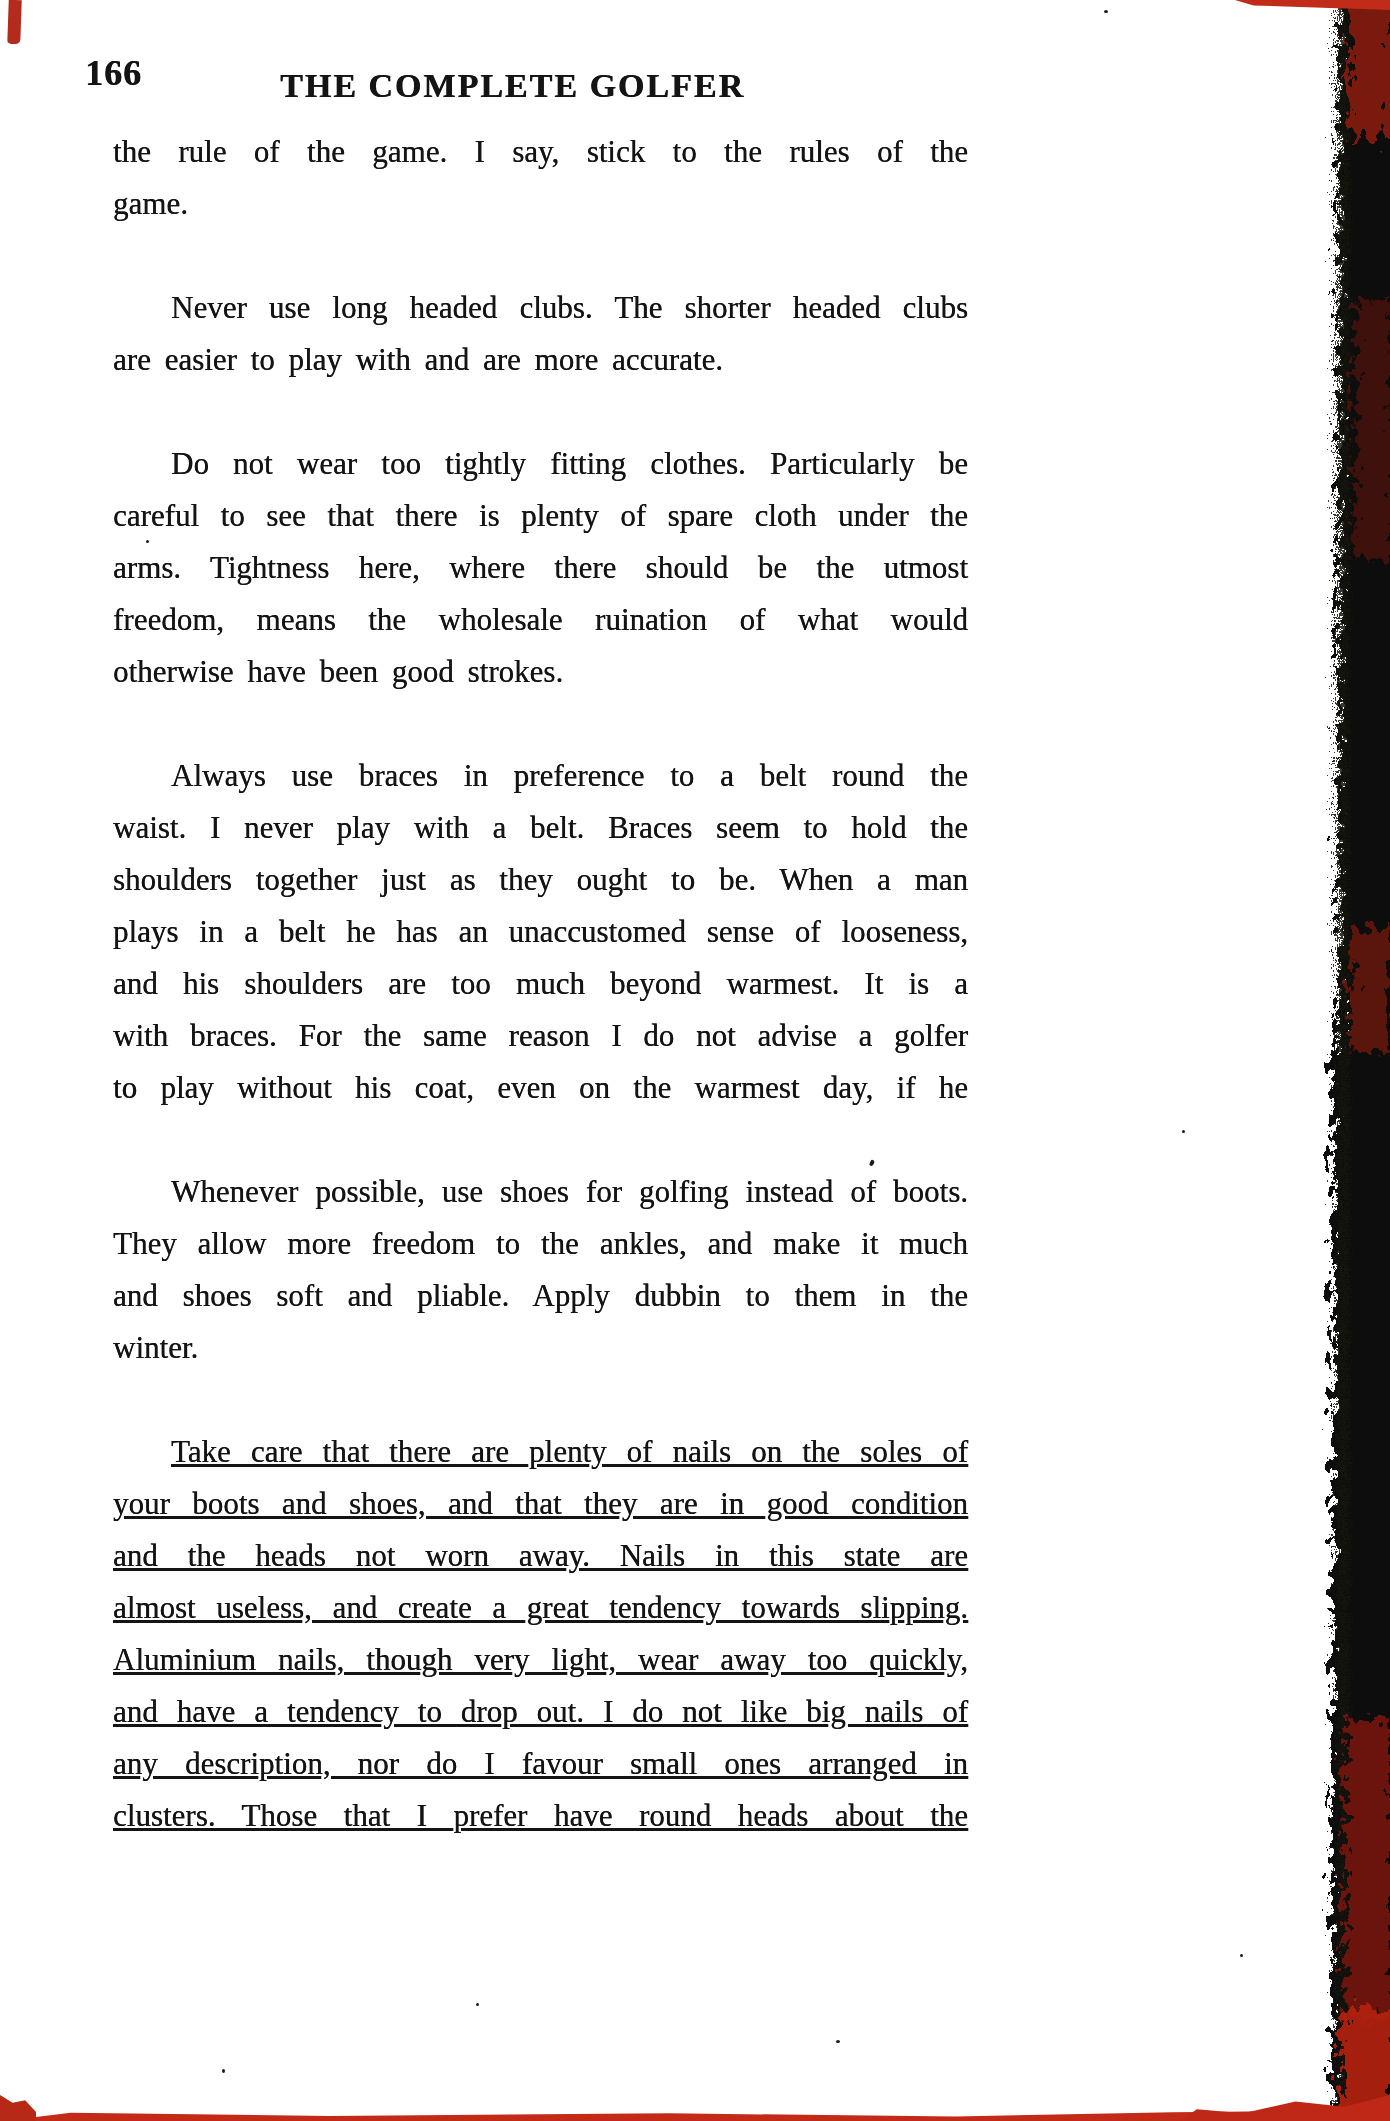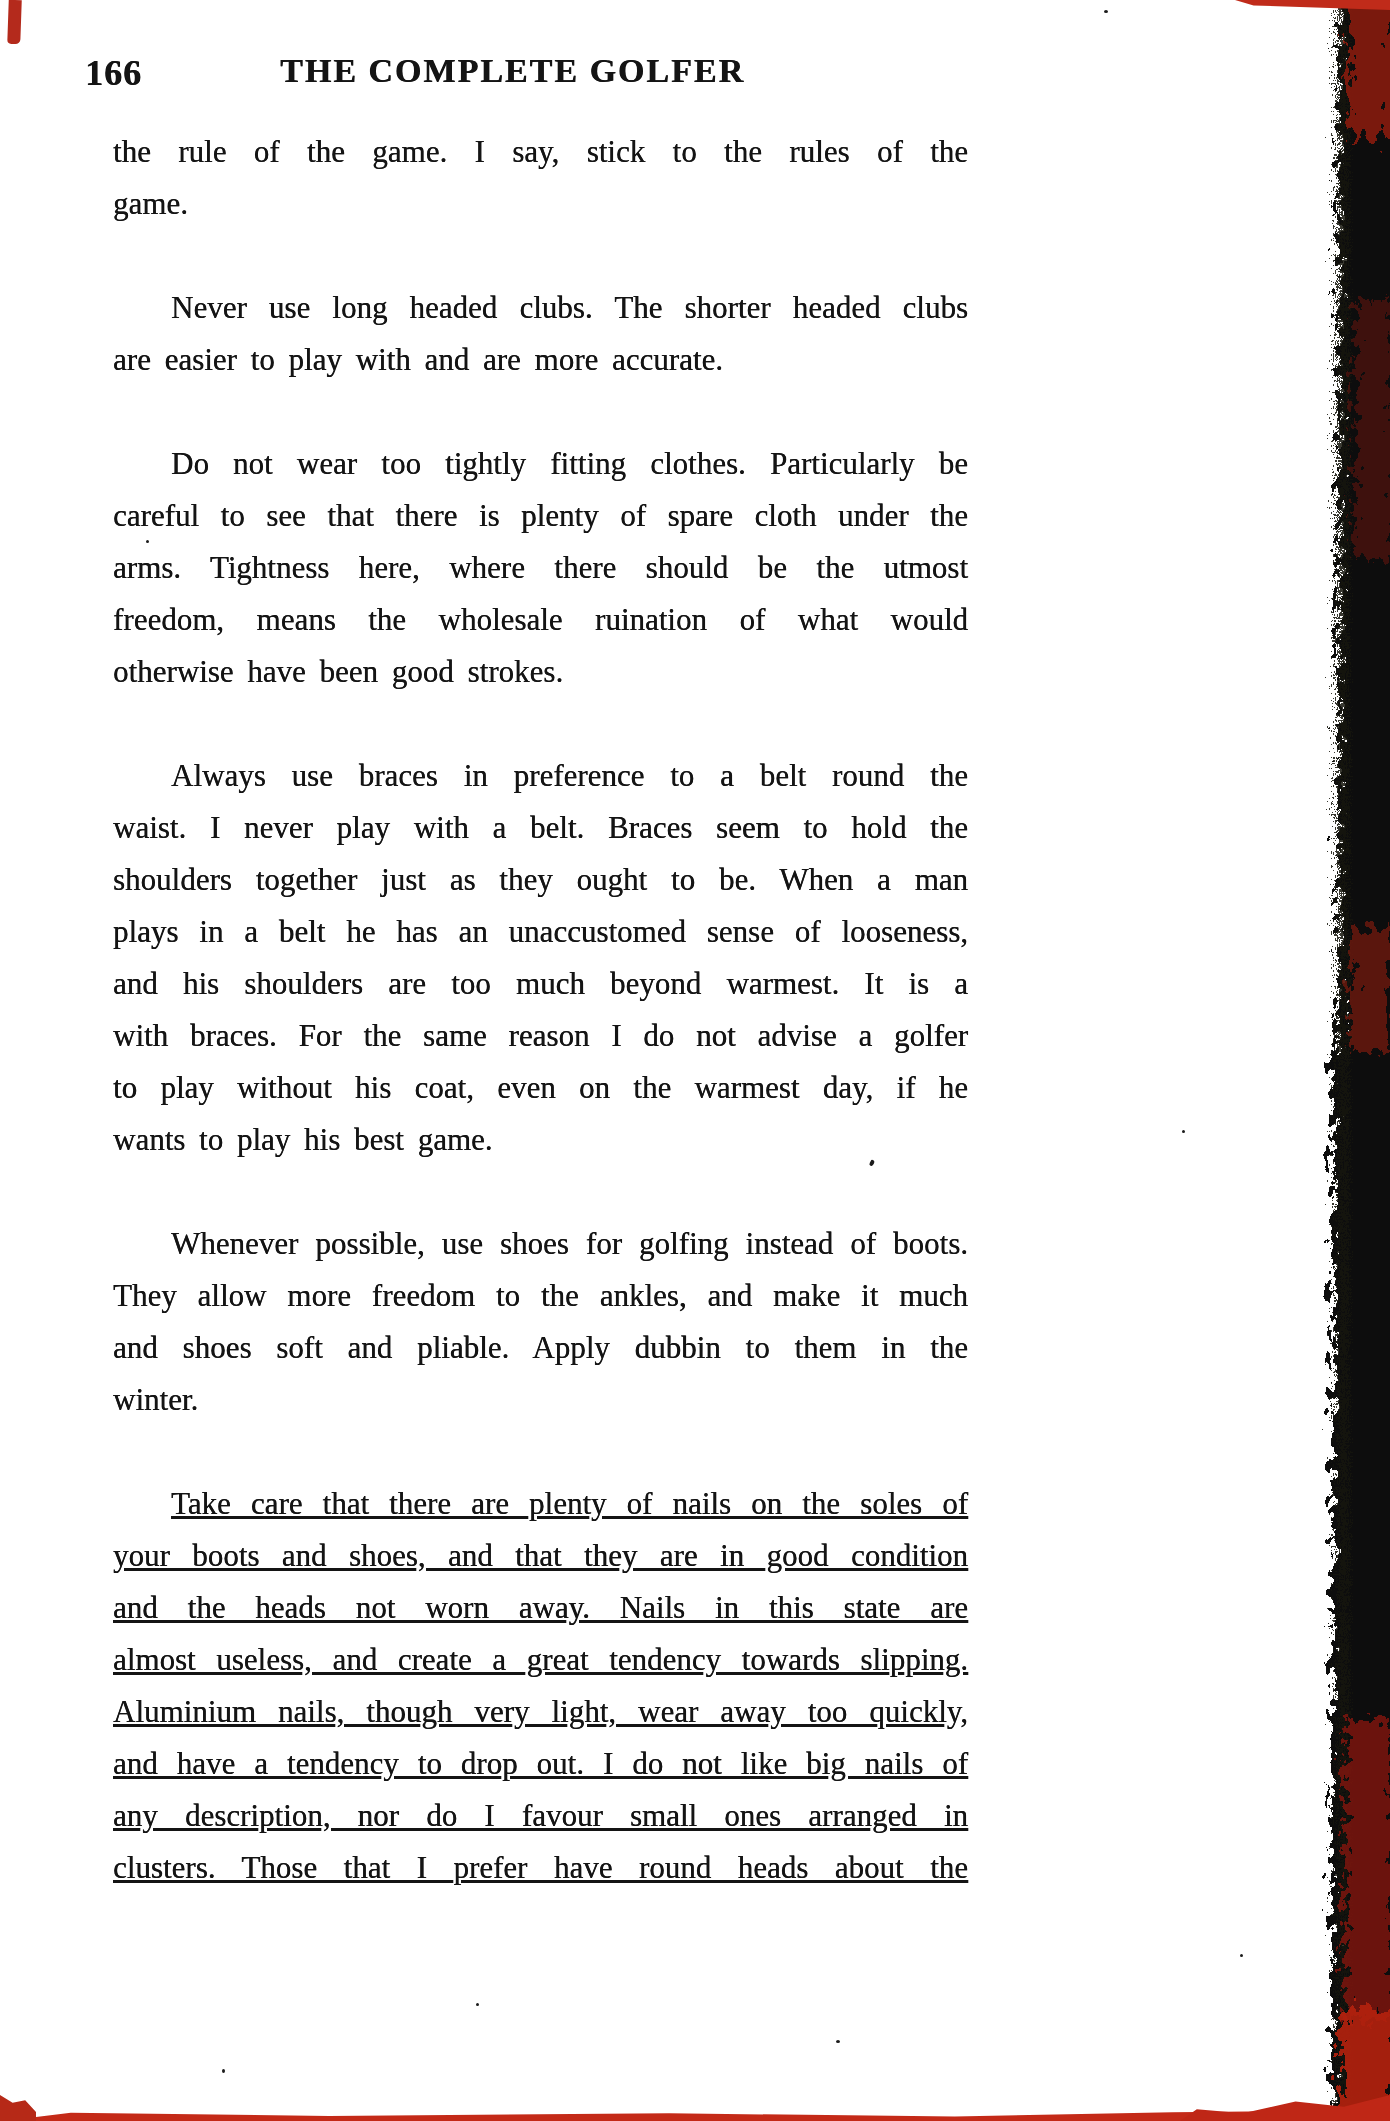--- a/index.html
+++ b/index.html
@@ -16,21 +16,21 @@
   .page-header {
     position: absolute;
     left: 85px; top: 52px; width: 855px; height: 46px;
   }
   .page-number {
     position: absolute; left: 0; top: 0;
     font-size: 36px; font-weight: 700; letter-spacing: 1px;
     text-shadow: 0.4px 0 0 currentColor;
   }
   .running-title {
-    position: absolute; left: 0; right: 0; top: 0;
+    position: absolute; left: 0; right: 0; top: 15px;
     text-align: center;
     font-size: 34px; font-weight: 700; letter-spacing: 2px;
     text-shadow: 0.5px 0 0 currentColor;
   }
 
   
   .text-block {
     position: absolute;
     left: 85px; top: 126px; width: 855px;
     font-size: 31px;
@@ -116,21 +116,20 @@
       <div class="line last">otherwise have been good strokes.</div>
     </div>
   <div class="para">
       <div class="line first-indent">Always use braces in preference to a belt round the</div>
       <div class="line">waist.  I never play with a belt.  Braces seem to hold the</div>
       <div class="line">shoulders together just as they ought to be.  When a man</div>
       <div class="line">plays in a belt he has an unaccustomed sense of looseness,</div>
       <div class="line">and his shoulders are too much beyond warmest.  It is a</div>
       <div class="line">with braces.  For the same reason I do not advise a golfer</div>
       <div class="line">to play without his coat, even on the warmest day, if he</div>
-      <div class="line last">wants to play his best game.</div>
     </div>
   <div class="para">
       <div class="line first-indent">Whenever possible, use shoes for golfing instead of boots.</div>
       <div class="line">They allow more freedom to the ankles, and make it much</div>
       <div class="line">and shoes soft and pliable.  Apply dubbin to them in the</div>
       <div class="line last">winter.</div>
     </div>
   <div class="para">
       <div class="line first-indent">Take care that there are plenty of nails on the soles of</div>
       <div class="line">your boots and shoes, and that they are in good condition</div>

